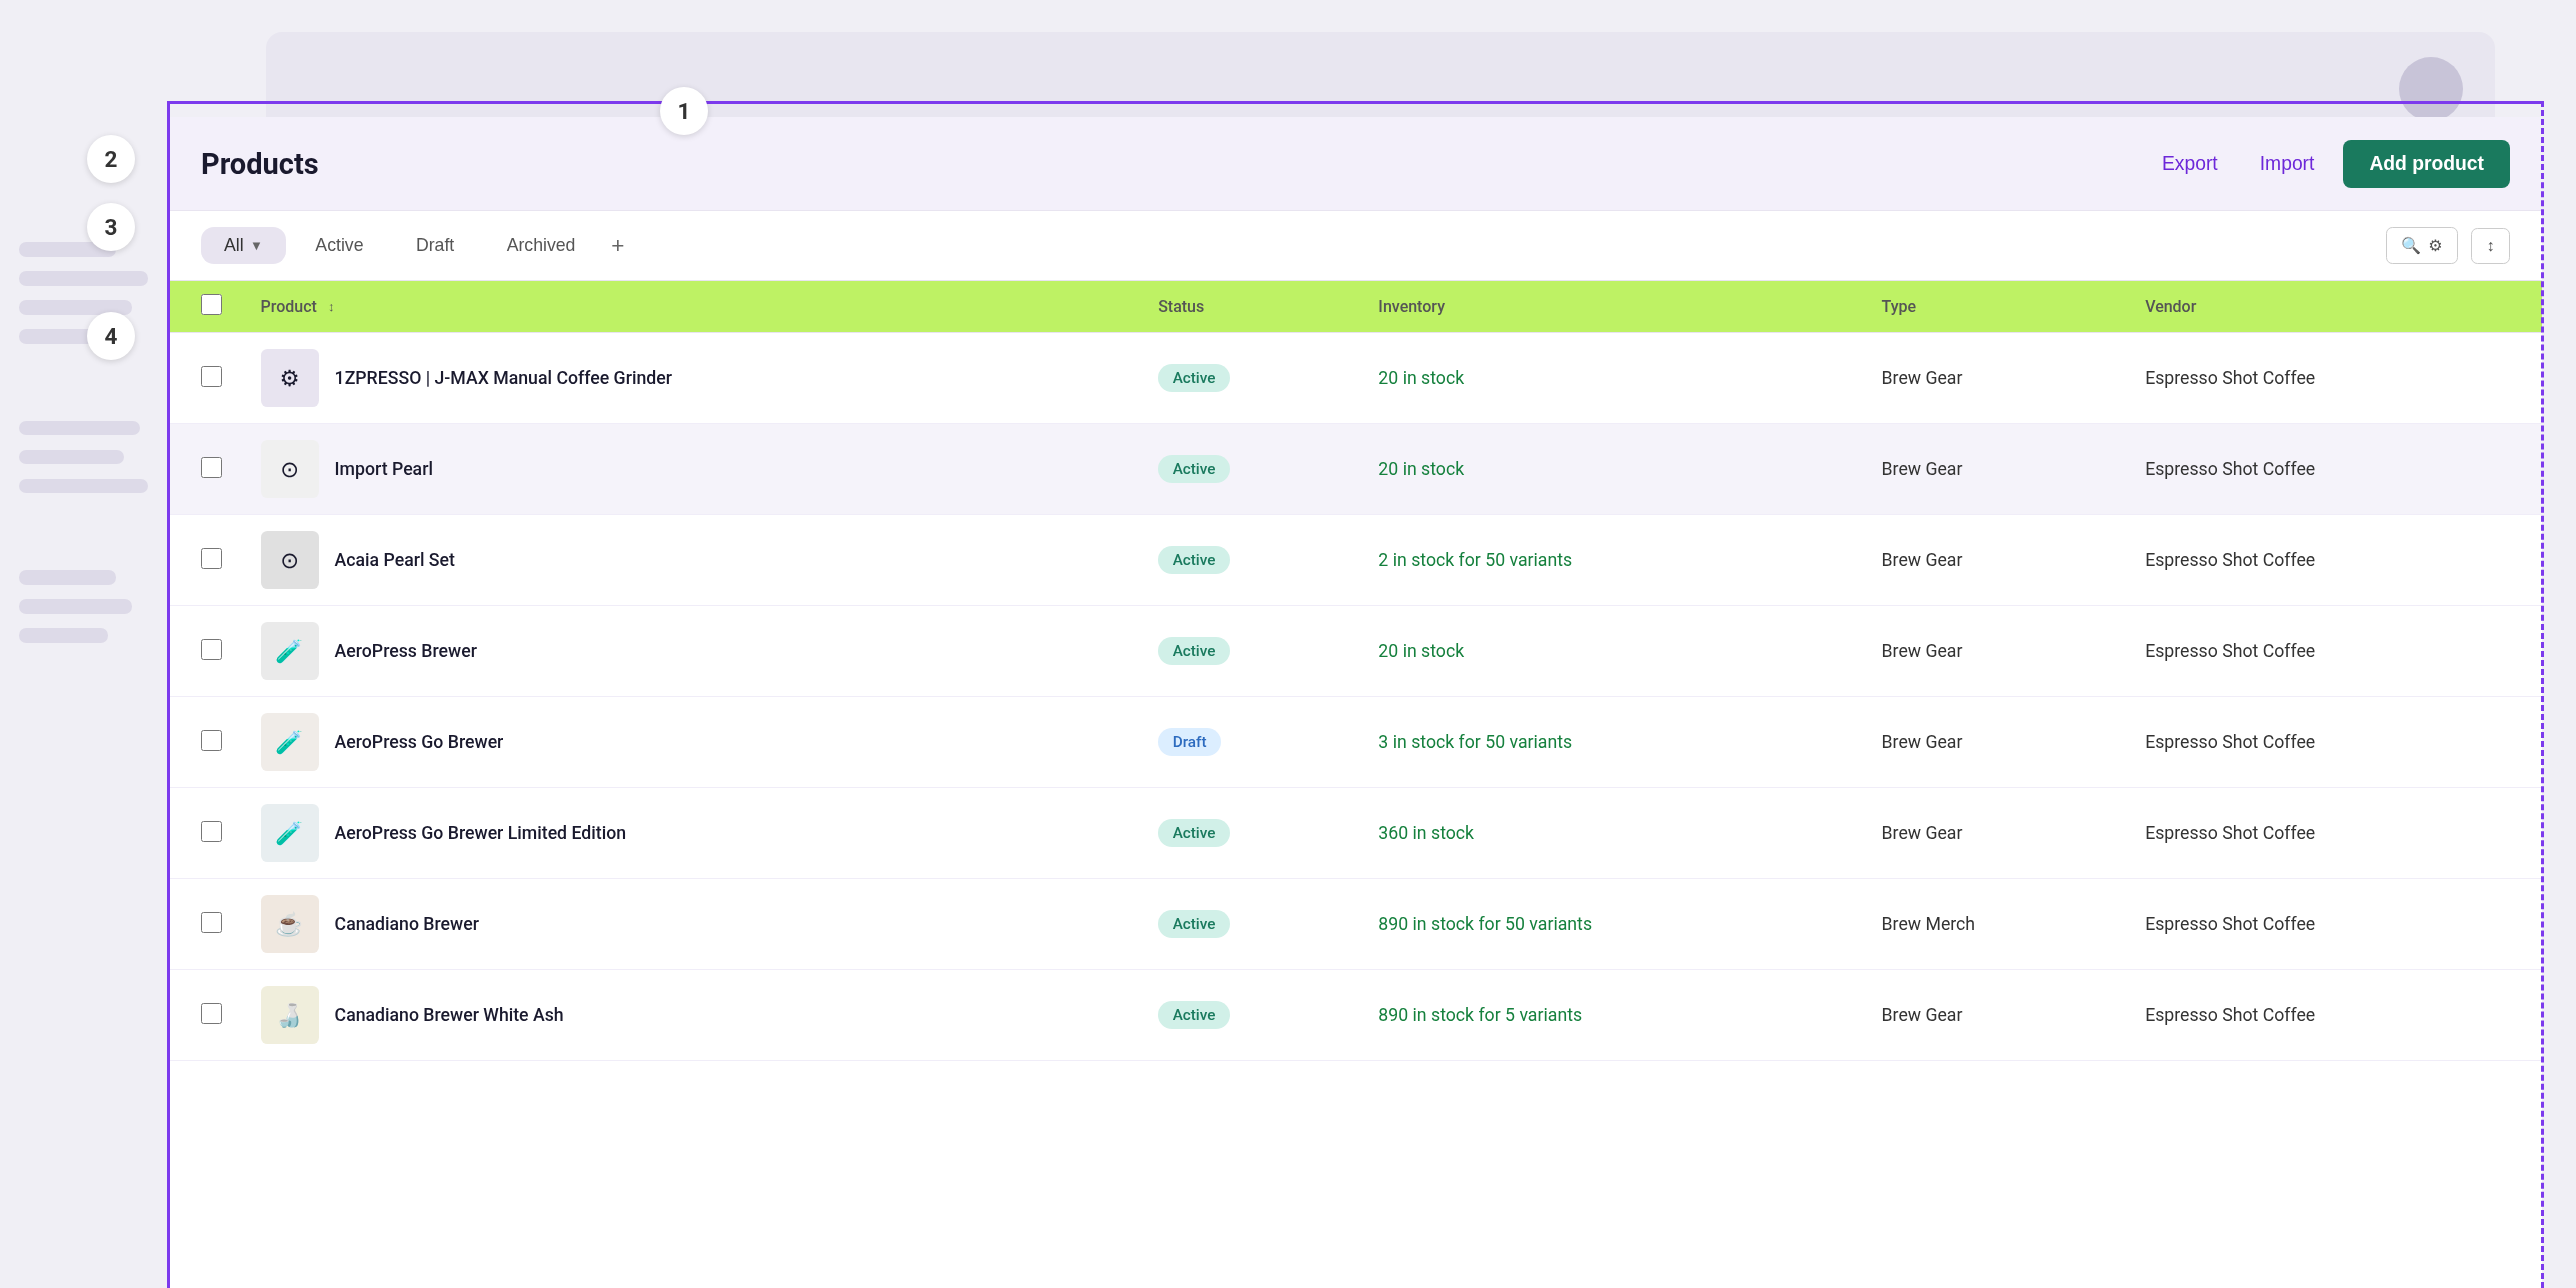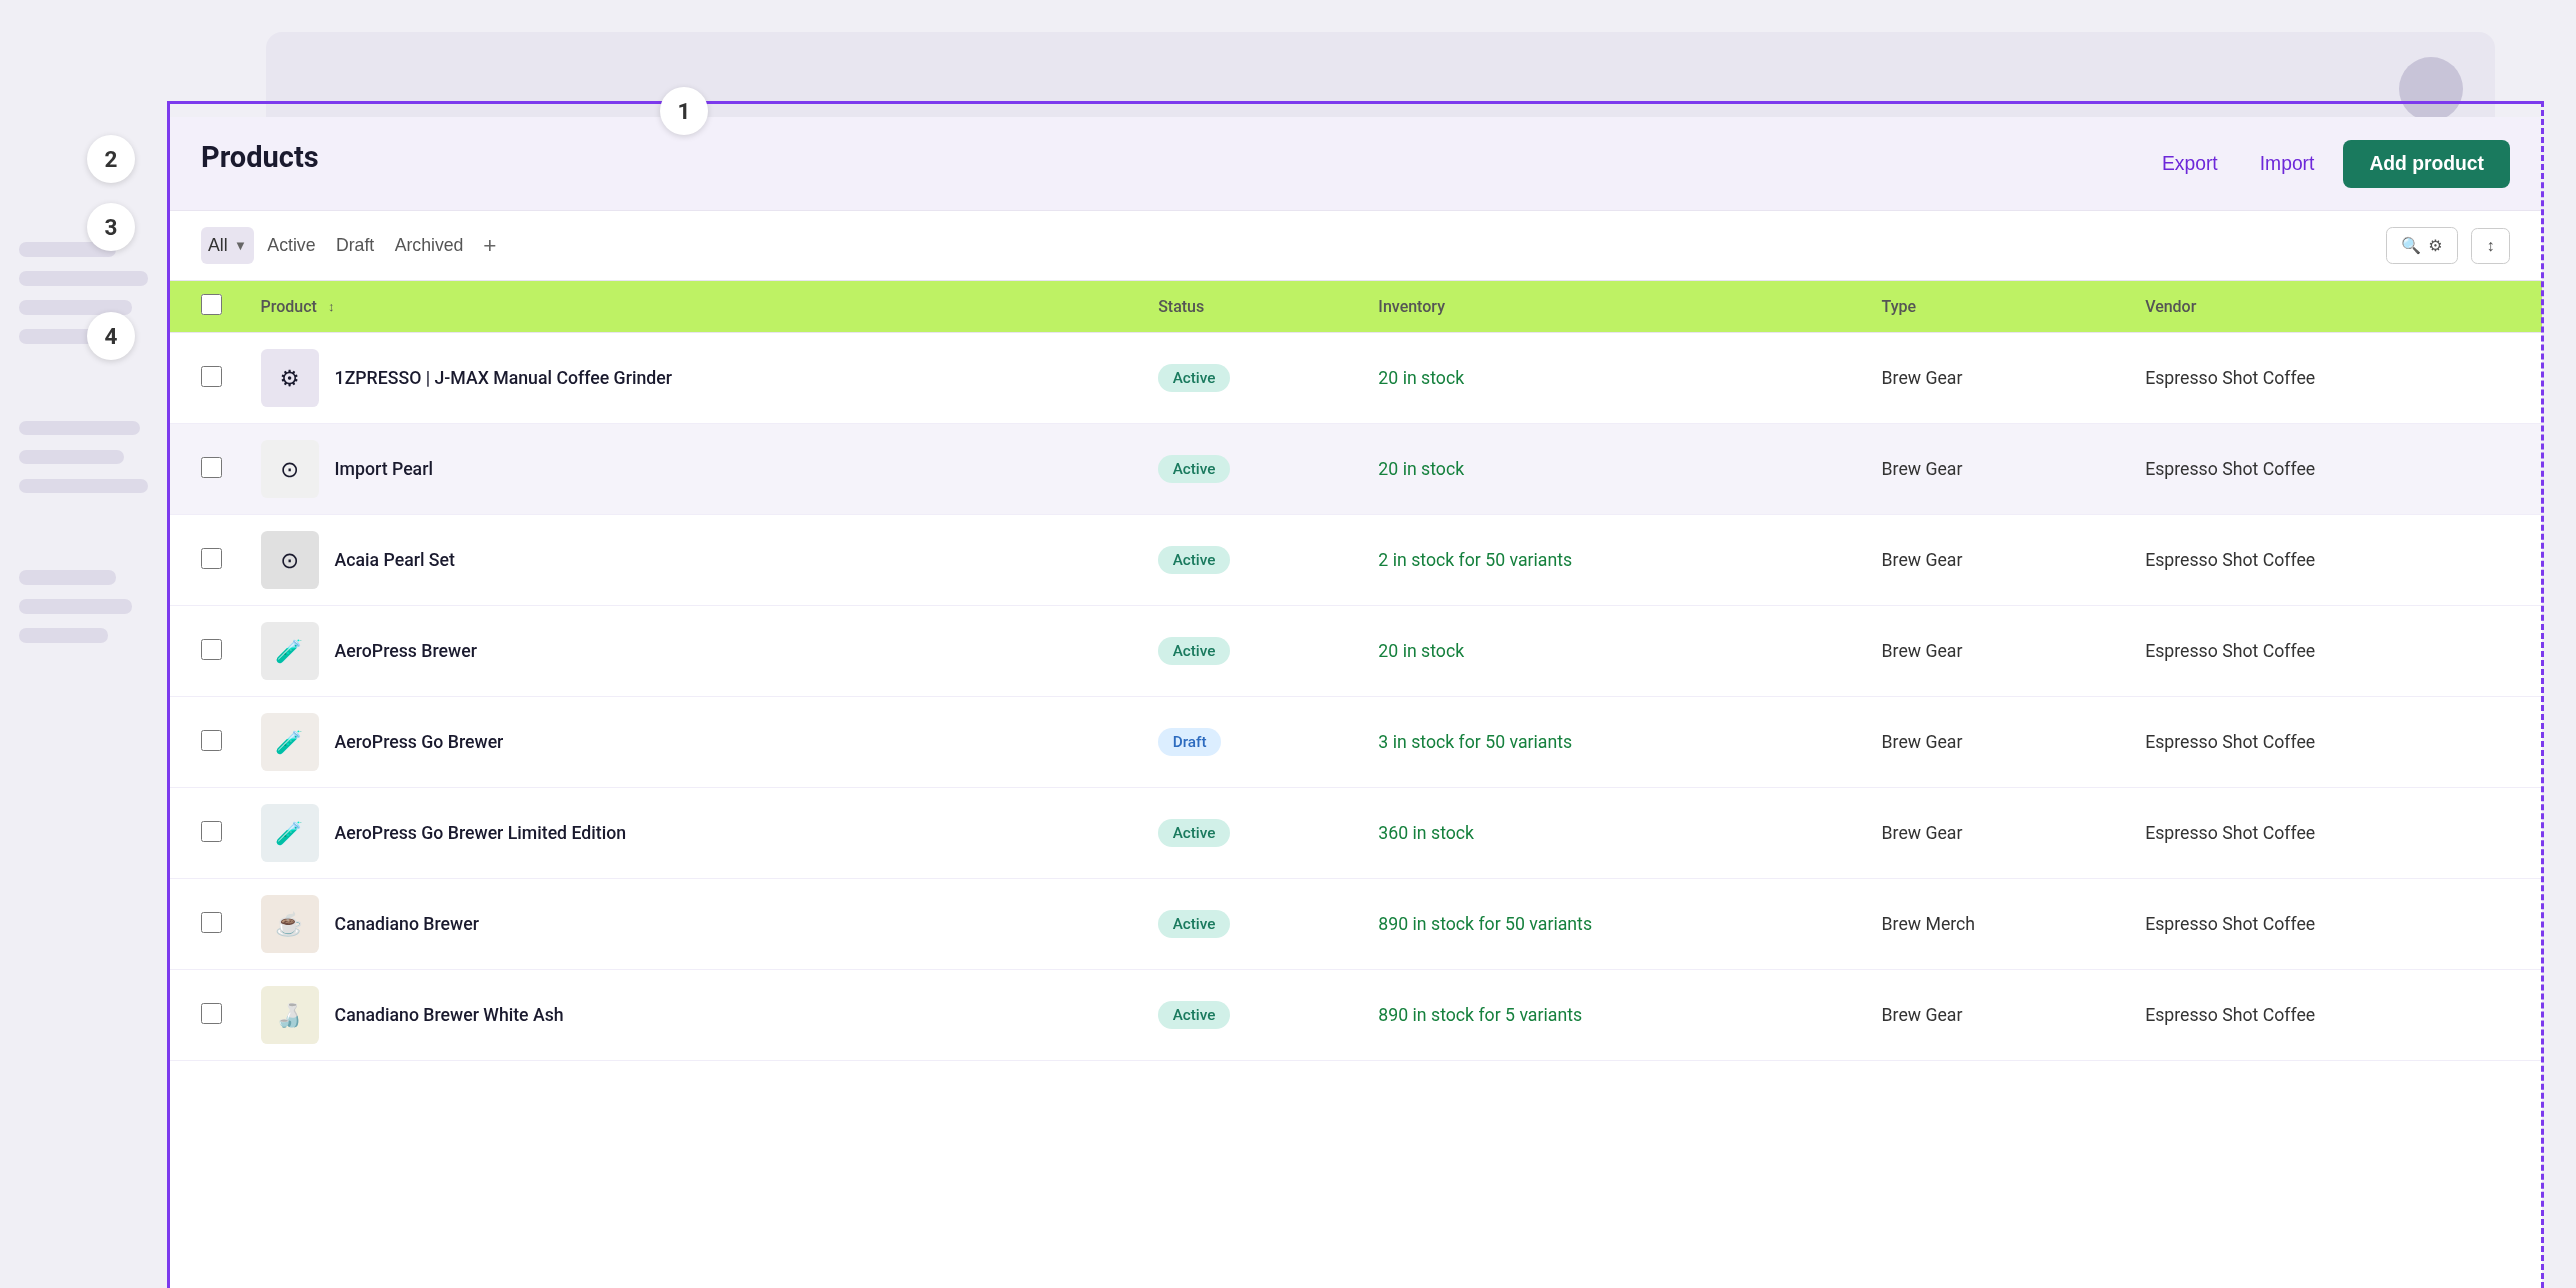--- a/index.html
+++ b/index.html
@@ -121,21 +121,21 @@
       background: white;
       border-radius: 0;
       overflow: hidden;
     }
 
     
     .page-header {
       background: #f3f0fa;
       padding: 22.5px 32px;
       display: flex;
-      align-items: flex-start;
+      align-items: center;
       justify-content: space-between;
       border-bottom: 0.8px solid #e8e4f0;
       gap: 43px;
     }
 
     .page-title {
       font-size: 29px;
       font-weight: 700;
       color: #1a1a2e;
     }
@@ -176,22 +176,22 @@
       background: white;
     }
 
     .filter-tabs {
       display: flex;
       align-items: center;
       gap: 6.4px;
     }
 
     .tab {
-      padding: 8px 7px;
-      border-radius: 6px;
+      padding: 8px 23px;
+      border-radius: 13px;
       font-size: 17.7px;
       cursor: pointer;
       border: none;
       background: none;
       color: #555;
     }
 
     .tab.active-tab {
       background: #e8e4f0;
       color: #333;

